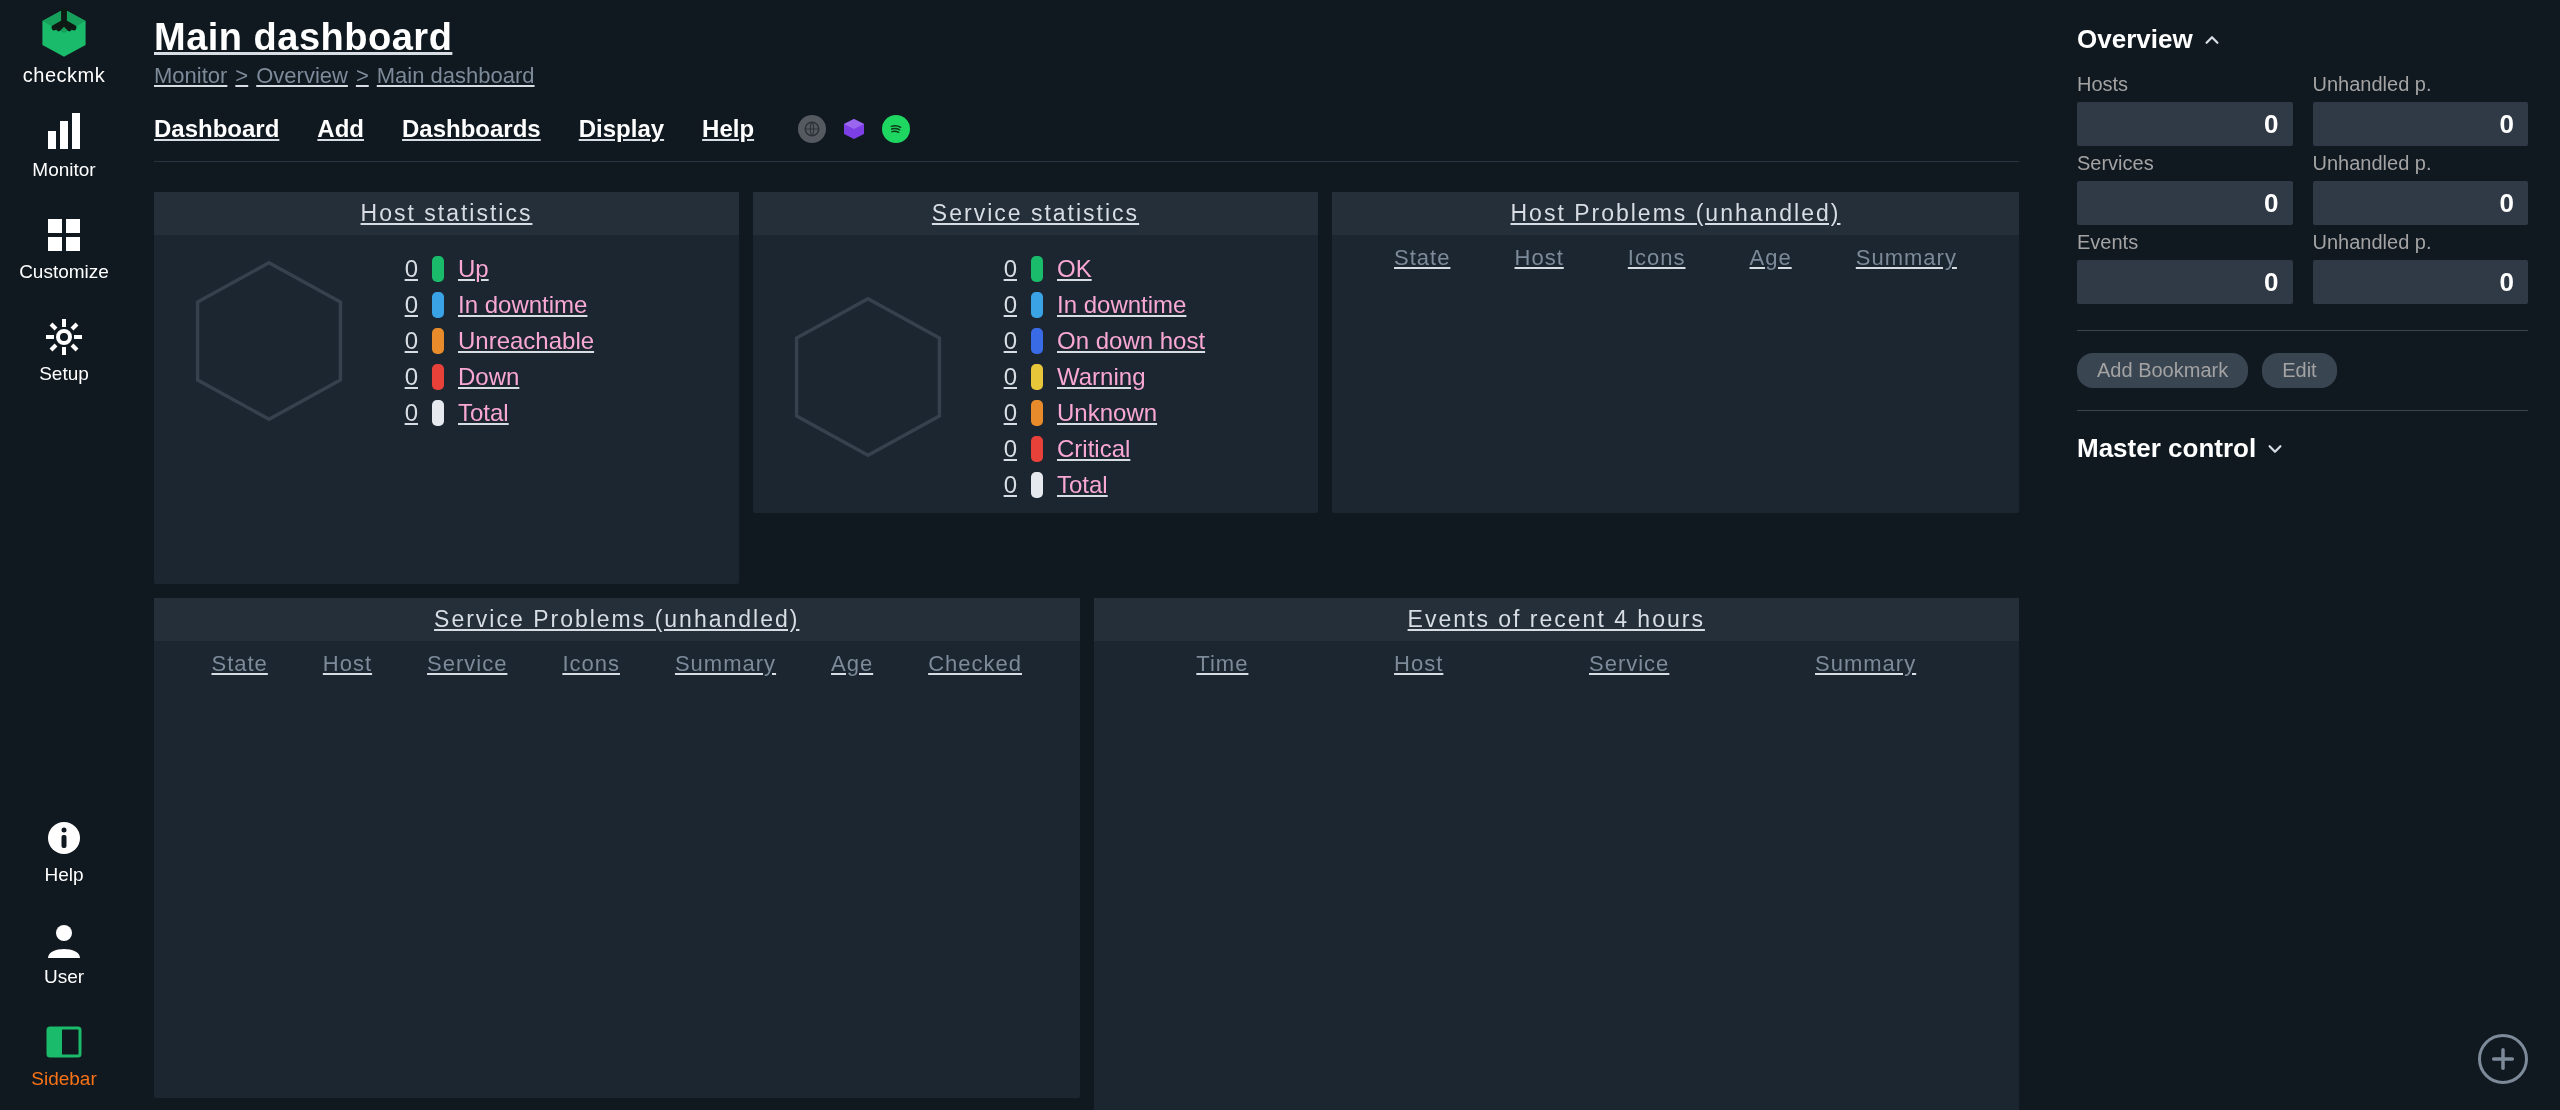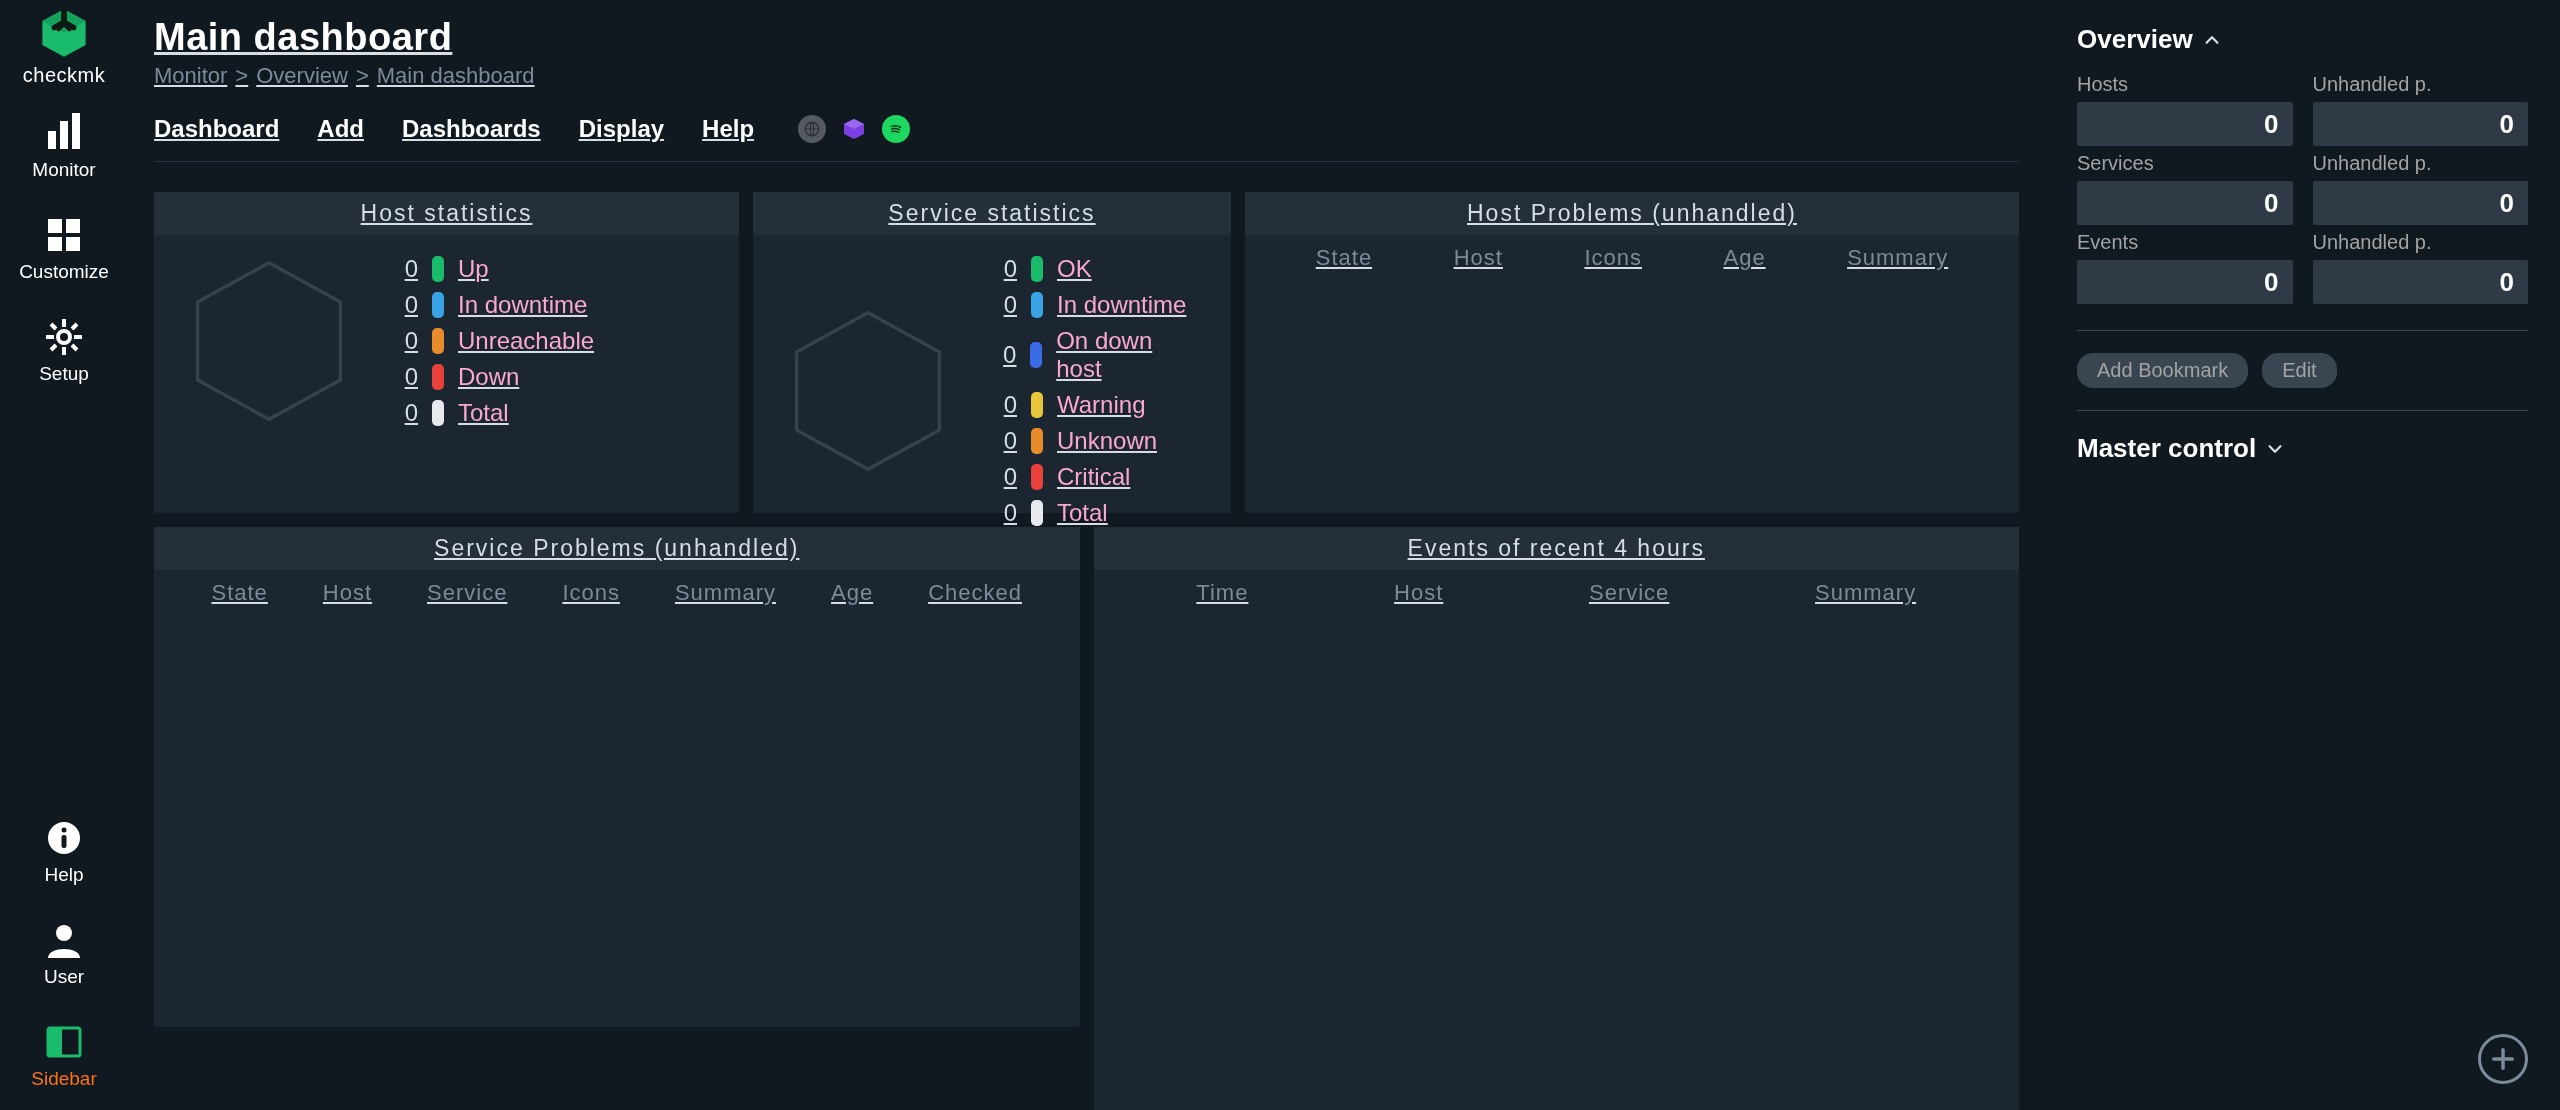--- a/index.html
+++ b/index.html
@@ -165,22 +165,22 @@
     display:flex;
     justify-content: space-around;
     padding: 10px 30px;
     color:#7d8a99;
     font-size:22px;
     letter-spacing:1px;
   }
   .table-head span { cursor:pointer; }
 
   
-  .p-host-stats   { width: 585px; height: 321px; }
-  .p-service-stats{ width: 478px; height: 321px; }
+  .p-host-stats   { width: 585px; height: 392px; }
+  .p-service-stats{ width: 565px; height: 321px; }
   .p-host-prob    { flex:1; height: 321px; }
   .p-service-prob { flex:1; height: 500px; }
   .p-events       { flex:1; height: 595px; border-radius: 15px; }
 
   
   .sidebar-right {
     width: 515px;
     background: #101820;
     padding: 24px 32px 0 32px;
     display:flex; flex-direction:column;

